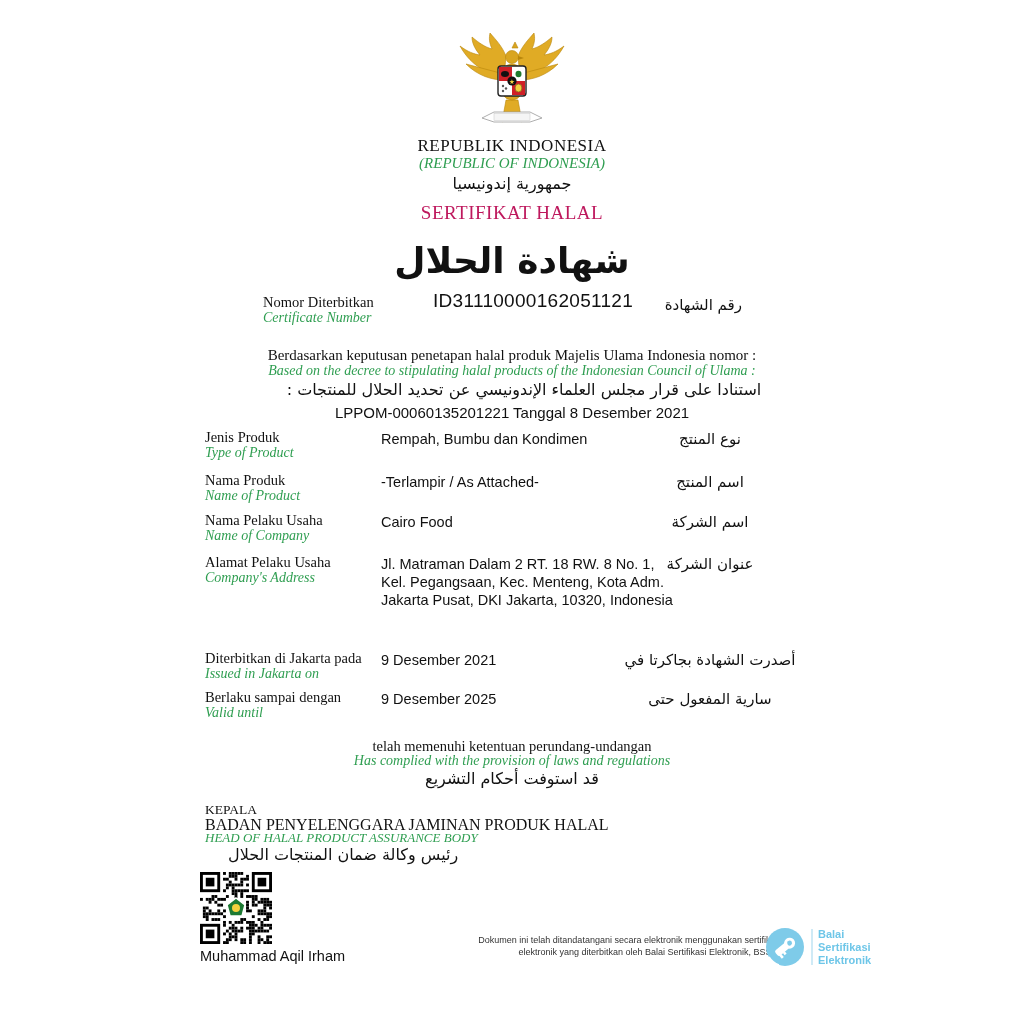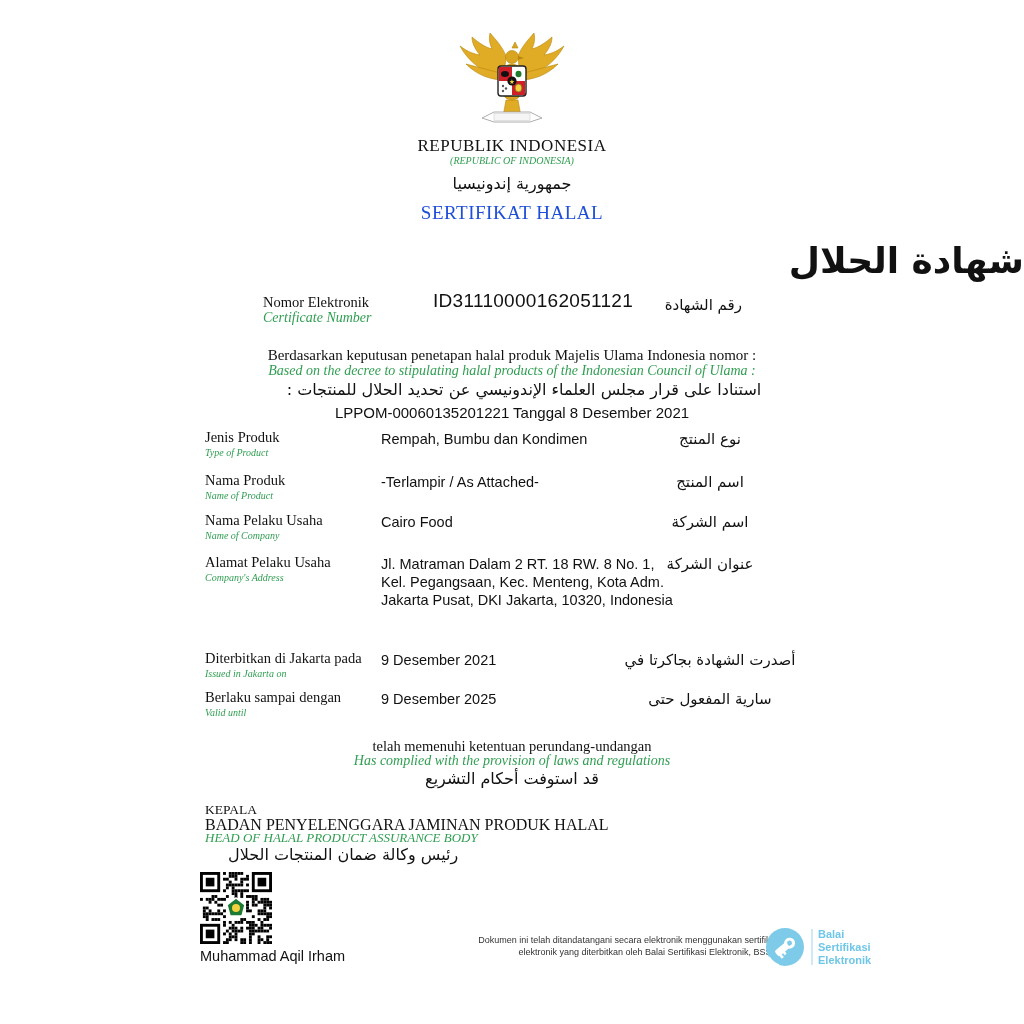--- a/index.html
+++ b/index.html
@@ -10,47 +10,47 @@
     background: #ffffff;
     font-family: "Liberation Serif", serif;
     color: #111;
     overflow: hidden;
   }
   .center { text-align: center; }
   .serif   { font-family: "Liberation Serif", serif; }
   .sans    { font-family: "Liberation Sans", sans-serif; }
   .arabic  { font-family: "DejaVu Sans", sans-serif; direction: rtl; }
   .green-italic { color: #2f9e51; font-style: italic; }
-  .gold { color: #1d4ed8; }
+  .gold { color: #be185d; }
 
   
   .emblem { position: absolute; top: 30px; left: 452px; width: 120px; height: 102px; }
   .hdr-country-id { position: absolute; top: 136px; left: 0; width: 1024px; font-size: 17px; letter-spacing: .5px; }
-  .hdr-country-en { position: absolute; top: 155px; left: 0; width: 1024px; font-size: 10px; }
+  .hdr-country-en { position: absolute; top: 155px; left: 0; width: 1024px; font-size: 15px; }
   .hdr-country-ar { position: absolute; top: 174px; left: 0; width: 1024px; font-size: 16px; }
   .hdr-title-id   { position: absolute; top: 202px; left: 0; width: 1024px; font-size: 19px; letter-spacing: .5px; }
   .hdr-title-en   { position: absolute; top: 222px; left: 0; width: 1024px; font-size: 15px; }
-  .hdr-title-ar   { position: absolute; top: 240px; left: 0; width: 1024px; font-size: 36px; font-weight: bold; text-align: right; }
+  .hdr-title-ar   { position: absolute; top: 240px; left: 0; width: 1024px; font-size: 36px; font-weight: bold; }
 
   
   .cn-label { position: absolute; top: 294px; left: 263px; font-size: 14.5px; }
   .cn-label-en { position: absolute; top: 310px; left: 263px; font-size: 14px; }
   .cn-value { position: absolute; top: 290px; left: 433px; font-size: 19px; letter-spacing: .3px; }
   .cn-ar    { position: absolute; top: 296px; left: 620px; width: 122px; font-size: 15px; text-align: right; }
 
   
   .decree-id { position: absolute; top: 347px; left: 0; width: 1024px; font-size: 15px; }
   .decree-en { position: absolute; top: 363px; left: 0; width: 1024px; font-size: 14px; }
   .decree-ar { position: absolute; top: 380px; left: 0; width: 1024px; font-size: 16px; padding-left: 24px; }
   .decree-no { position: absolute; top: 404px; left: 0; width: 1024px; font-size: 15px; }
 
   
   .frow { position: absolute; left: 0; width: 1024px; }
   .frow .lbl    { position: absolute; left: 205px; width: 200px; font-size: 14.5px; line-height: 15px; }
-  .frow .lbl-en { position: absolute; left: 205px; top: 15px; width: 200px; font-size: 10px; line-height: 15px; }
+  .frow .lbl-en { position: absolute; left: 205px; top: 15px; width: 200px; font-size: 14px; line-height: 15px; }
   .frow .val    { position: absolute; left: 381px; width: 300px; font-size: 14.5px; line-height: 18px; }
   .frow .ar     { position: absolute; right: 184px; width: 260px; font-size: 15px; text-align: center; }
   .r1 { top: 430px; } .r2 { top: 473px; } .r3 { top: 513px; } .r4 { top: 555px; }
   .r5 { top: 651px; } .r6 { top: 690px; }
 
   
   .comp-id { position: absolute; top: 738px; left: 0; width: 1024px; font-size: 14.5px; }
   .comp-en { position: absolute; top: 753px; left: 0; width: 1024px; font-size: 14px; }
   .comp-ar { position: absolute; top: 769px; left: 0; width: 1024px; font-size: 16px; }
 
@@ -114,21 +114,21 @@
       </g>
     </svg>
   </div>
 
   <div class="hdr-country-id center serif">REPUBLIK INDONESIA</div>
   <div class="hdr-country-en center serif green-italic">(REPUBLIC OF INDONESIA)</div>
   <div class="hdr-country-ar center arabic">جمهورية إندونيسيا</div>
   <div class="hdr-title-id center serif gold">SERTIFIKAT HALAL</div>
   <div class="hdr-title-ar center arabic">شهادة الحلال</div>
 
-  <div class="cn-label serif">Nomor Elektronik</div>
+  <div class="cn-label serif">Nomor Diterbitkan</div>
   <div class="cn-label-en serif green-italic">Certificate Number</div>
   <div class="cn-value sans">ID31110000162051121</div>
   <div class="cn-ar arabic">رقم الشهادة</div>
 
   <div class="decree-id center serif">Berdasarkan keputusan penetapan halal produk Majelis Ulama Indonesia nomor :</div>
   <div class="decree-en center serif green-italic">Based on the decree to stipulating halal products of the Indonesian Council of Ulama :</div>
   <div class="decree-ar center arabic">استنادا على قرار مجلس العلماء الإندونيسي عن تحديد الحلال للمنتجات :</div>
   <div class="decree-no center sans">LPPOM-00060135201221 Tanggal 8 Desember 2021</div>
 
   <div class="frow r1">

